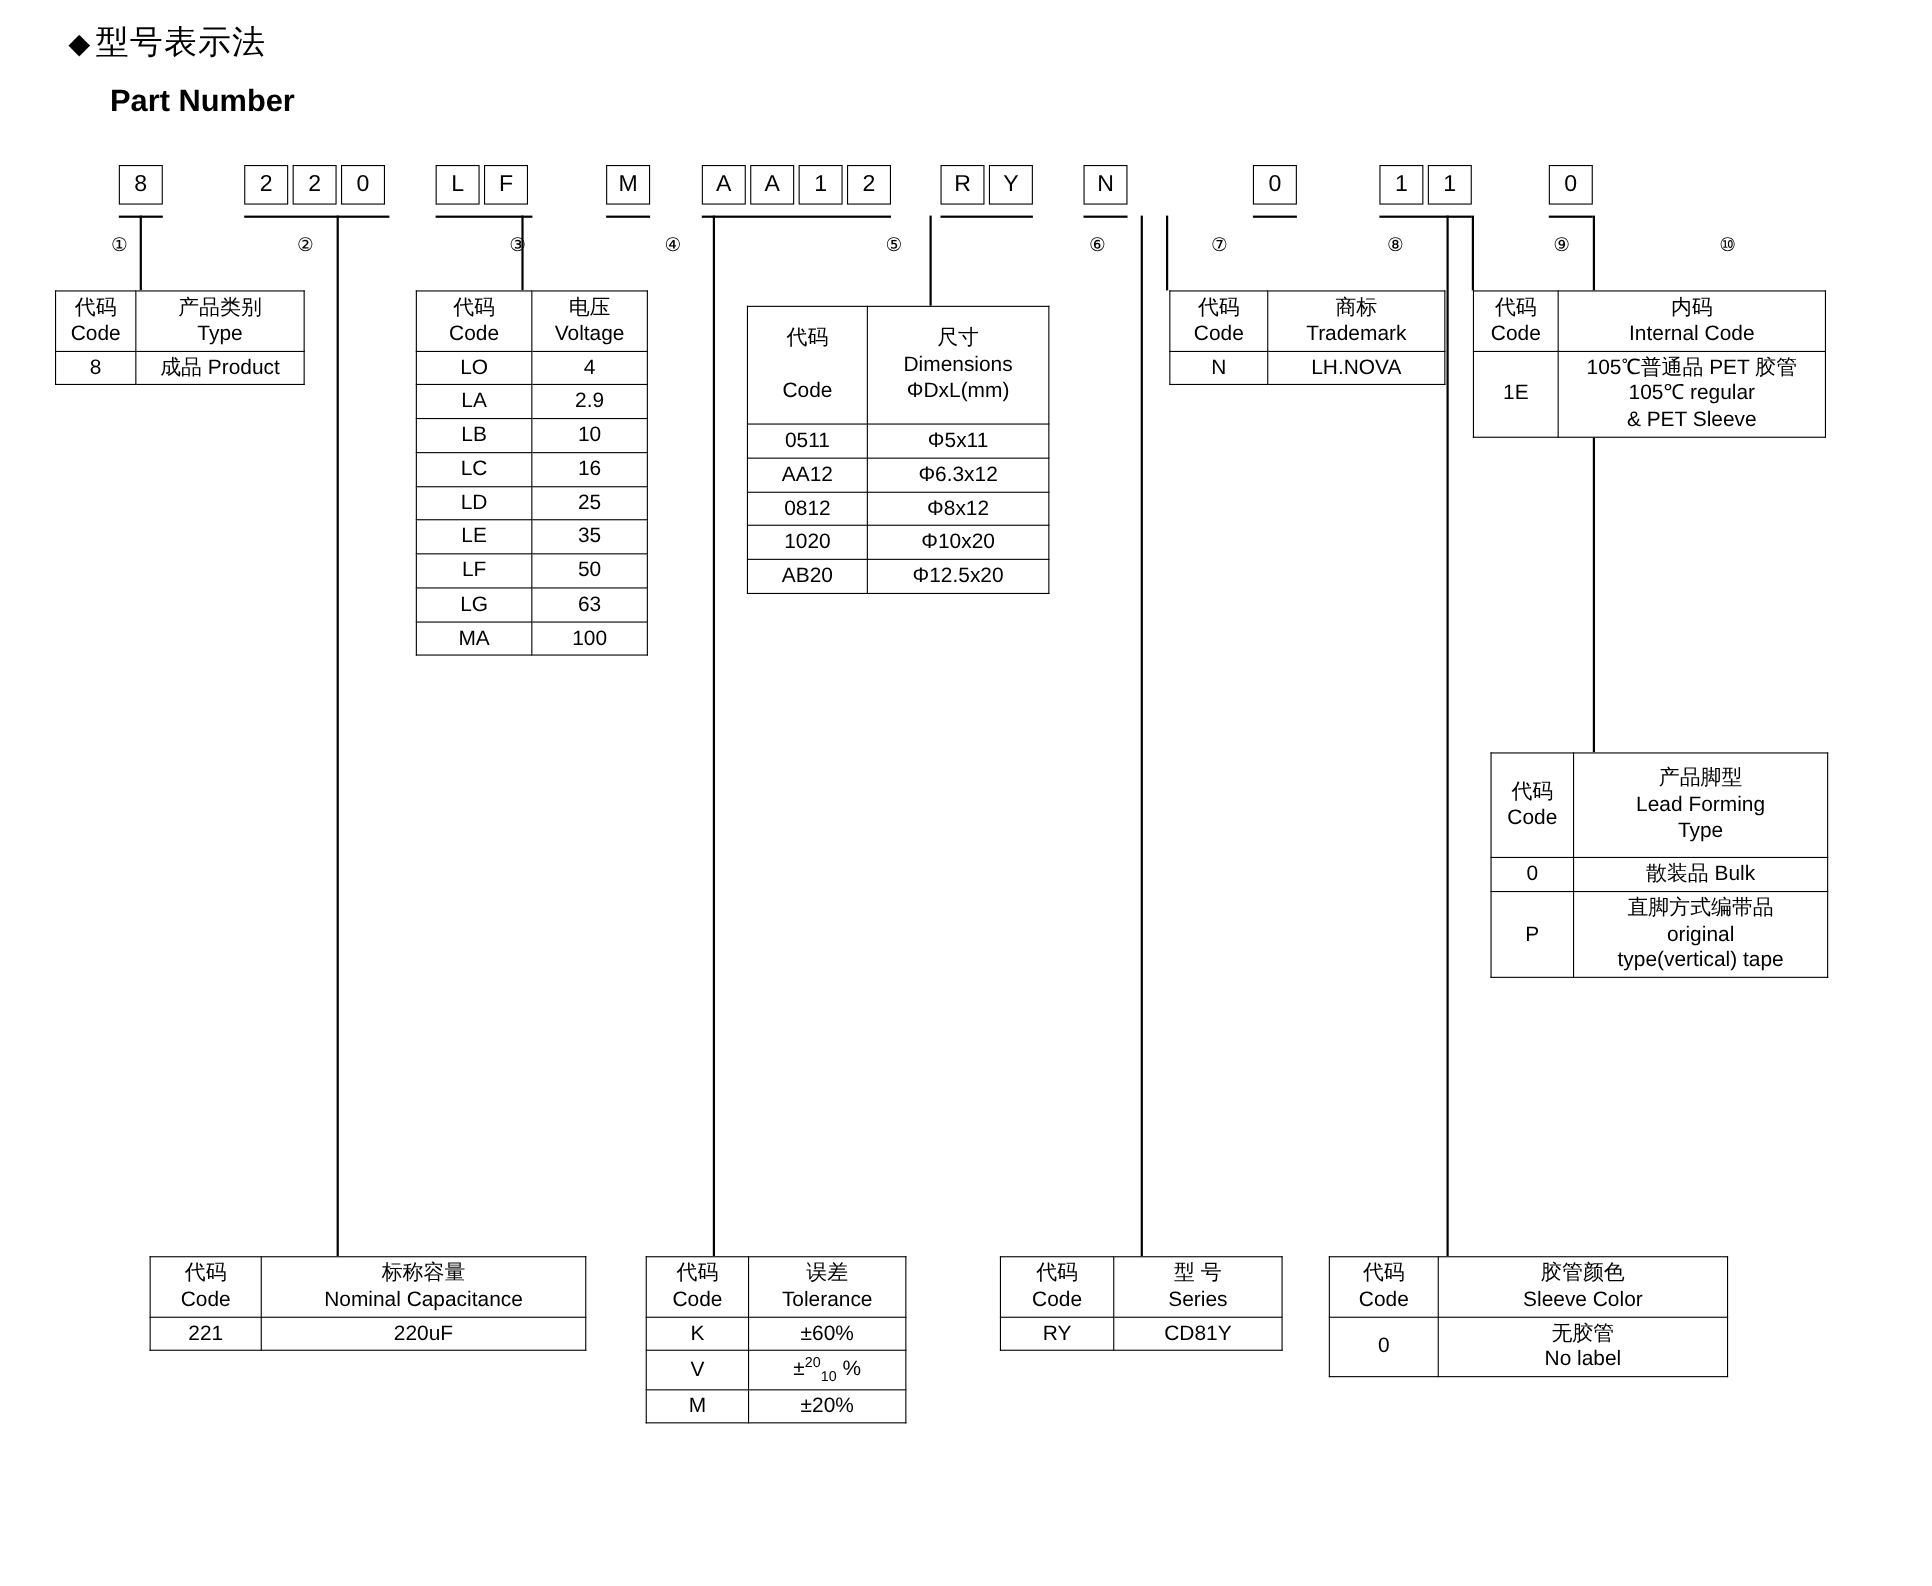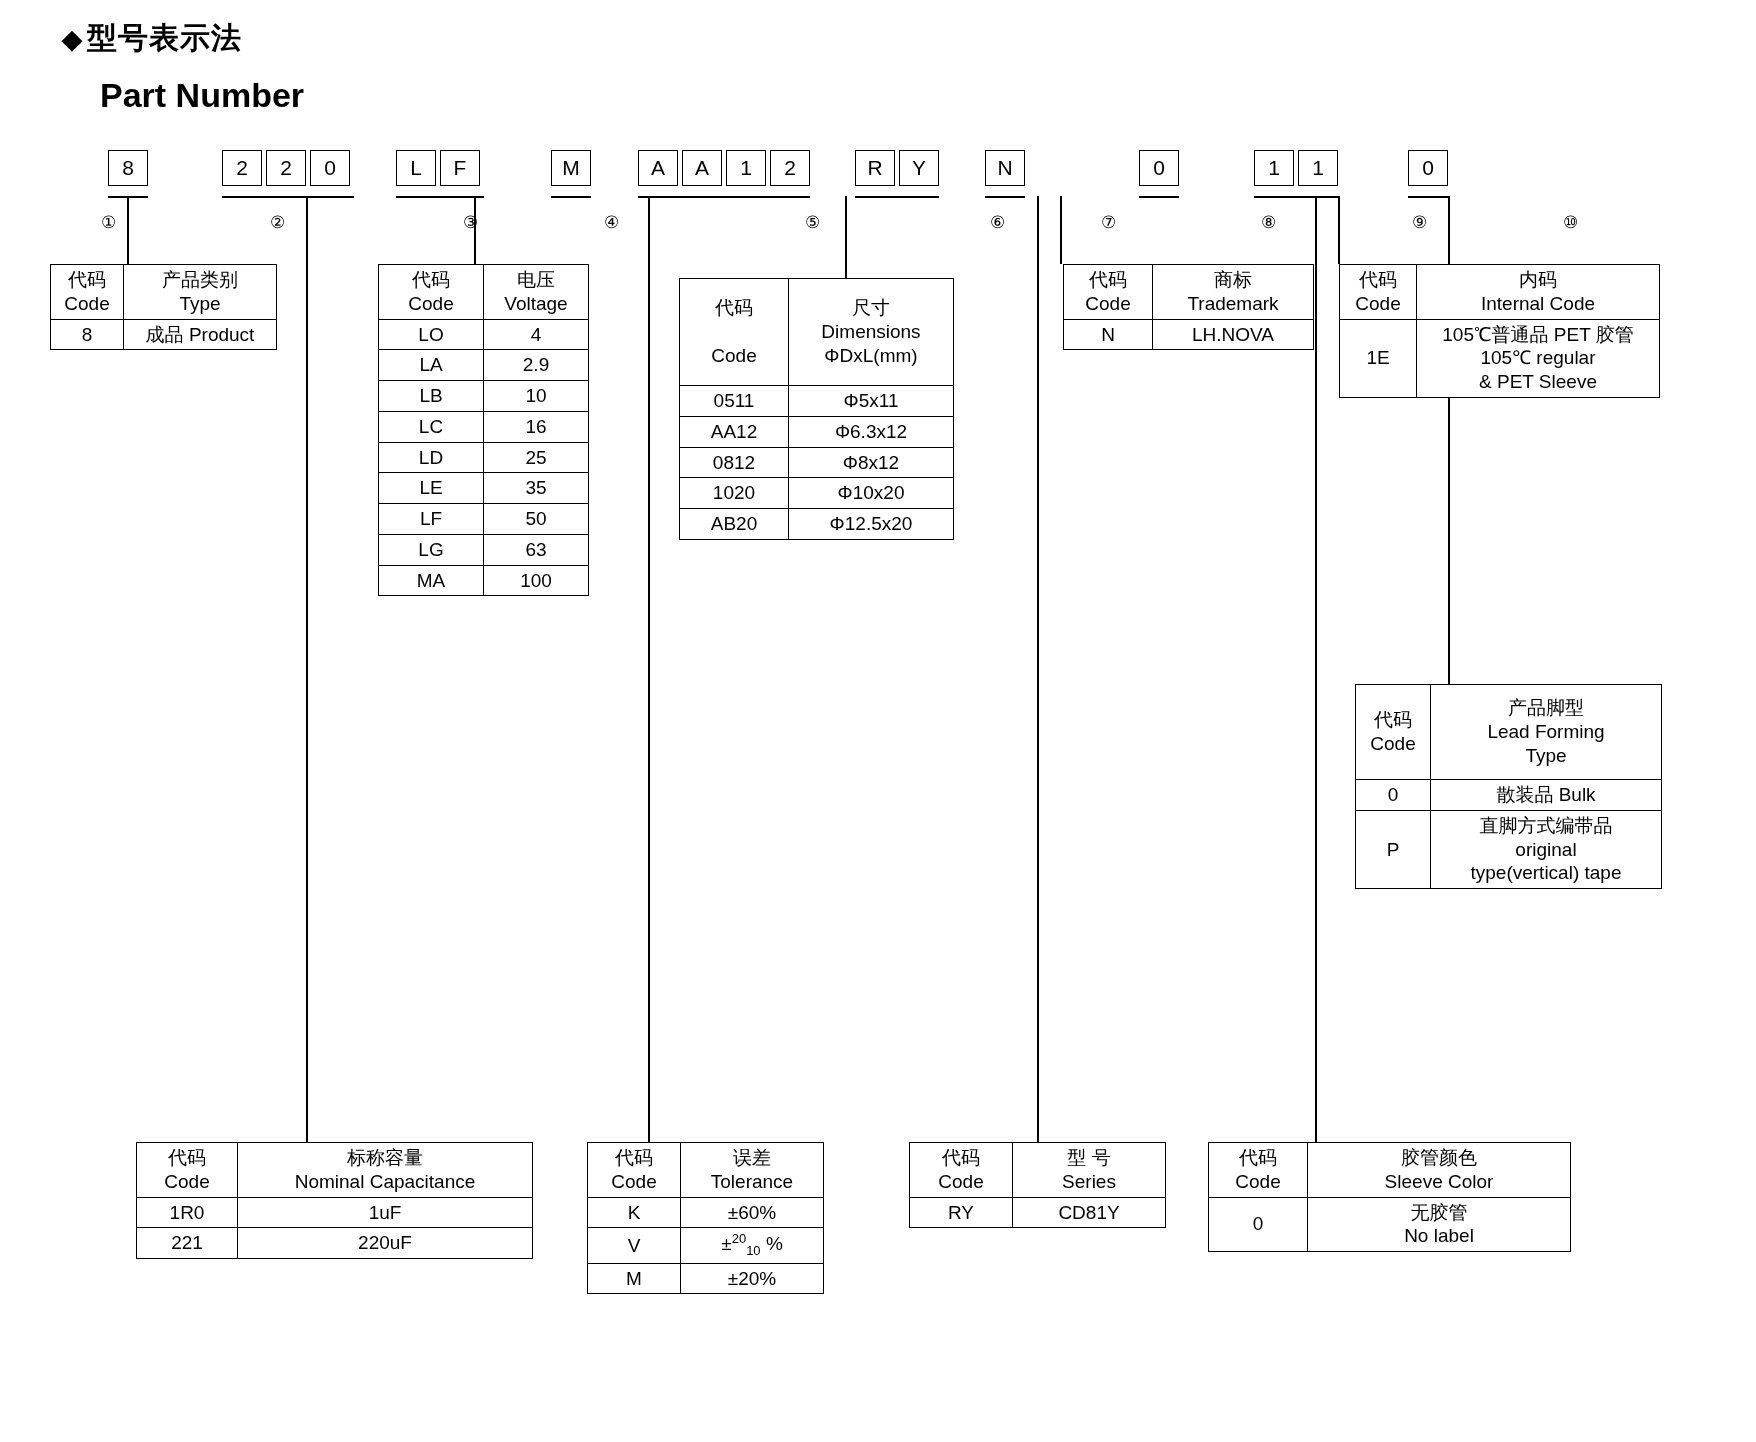--- a/index.html
+++ b/index.html
@@ -9,27 +9,27 @@
     font-family:"Liberation Sans", sans-serif;
     color:#000000;
     position:relative;
     overflow:hidden;
   }
   .page{position:relative;width:1756px;height:1442px;}
 
   
   .heading{
     position:absolute;left:62px;top:18px;
-    font-size:30px;font-weight:bold;letter-spacing:1px;
+    font-size:30px;font-weight:normal;letter-spacing:1px;
     white-space:nowrap;
   }
   .heading .diamond{font-size:26px;margin-right:4px;}
   .subheading{
     position:absolute;left:100px;top:76px;
-    font-size:34px;font-weight:bold;
+    font-size:28px;font-weight:bold;
     white-space:nowrap;
   }
 
   
   .codes{position:absolute;left:0;top:150px;height:36px;}
   .cbox{
     position:absolute;top:0;
     width:40px;height:36px;
     border:1.5px solid #000;
     box-sizing:border-box;
@@ -304,24 +304,20 @@
     <tbody>
         <tr>
       <td class="two" style="width:88px">
         <span>代码</span><br><span>Code</span>
       </td>
       <td class="two" style="width:282px">
         <span>标称容量</span><br><span>Nominal Capacitance</span>
       </td>
     </tr>
     <tr>
-          <td>1R0</td>
-          <td>1uF</td>
-        </tr>
-    <tr>
           <td>221</td>
           <td>220uF</td>
         </tr>
   </tbody>
     </table>
 
   <table class="t" style="left:587px;top:1142px;">
     <tbody>
         <tr>
       <td class="two" style="width:80px">

